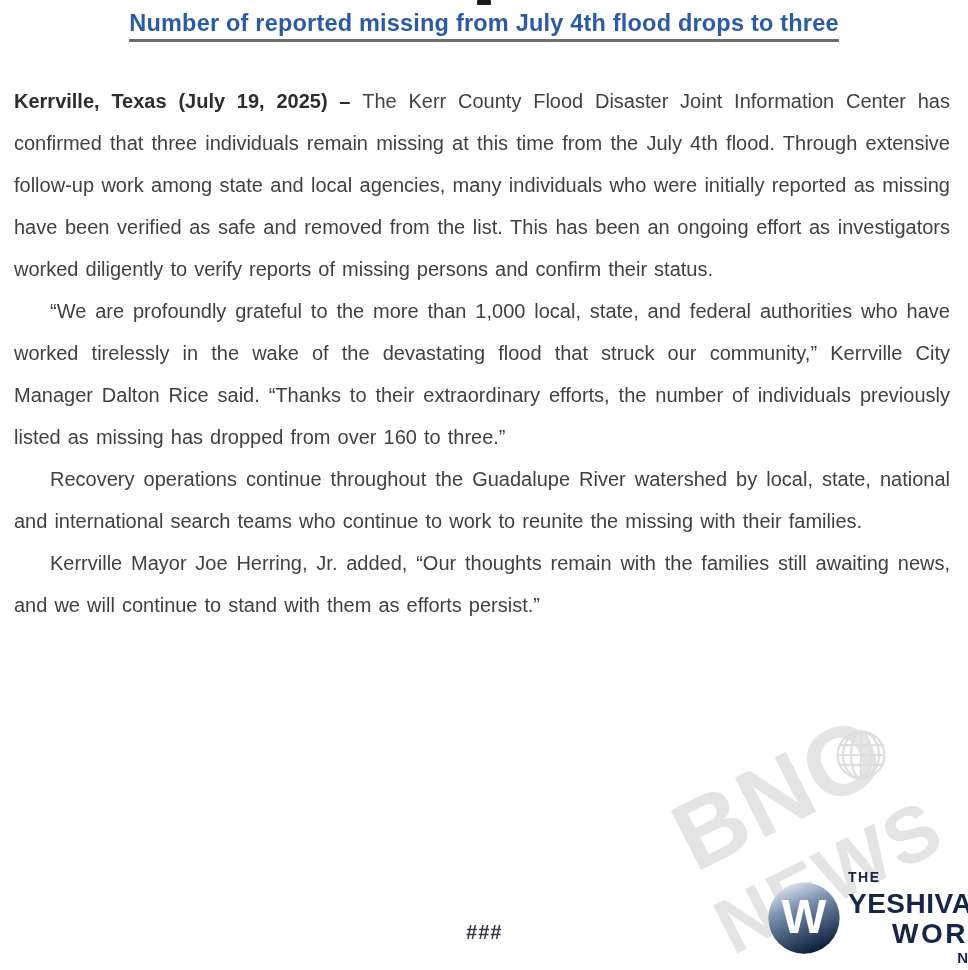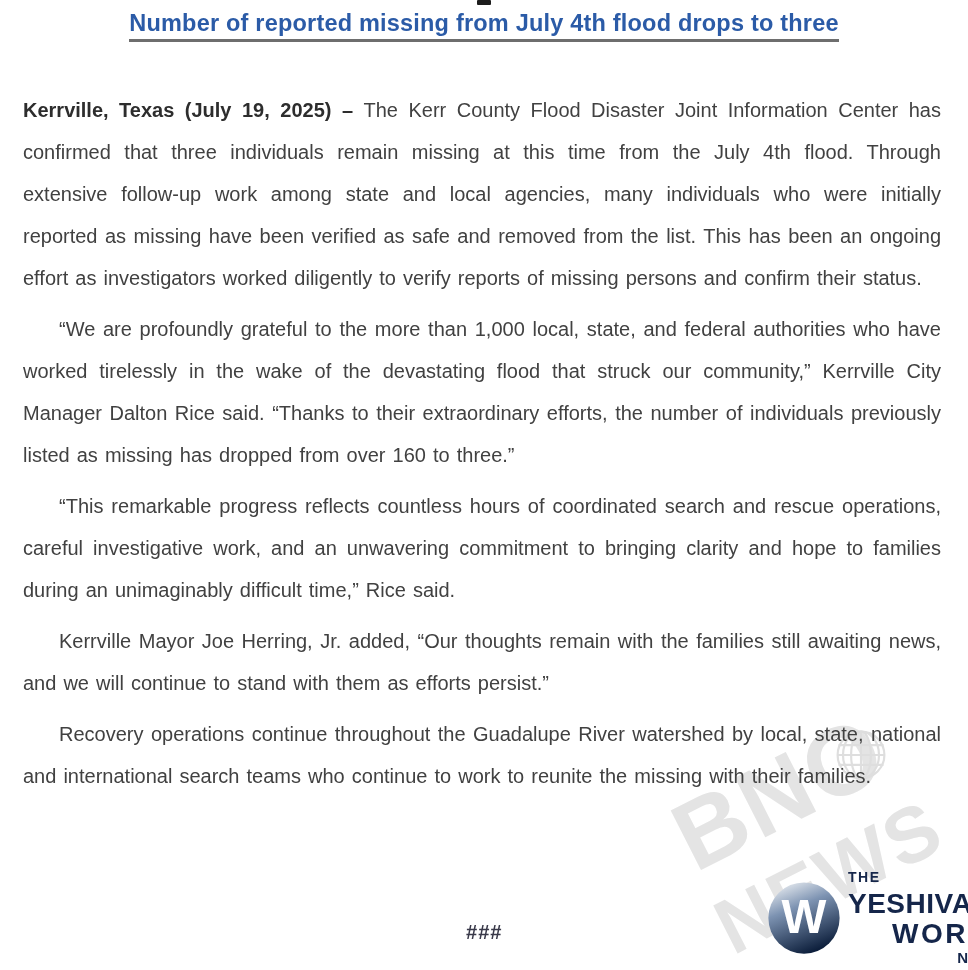--- a/index.html
+++ b/index.html
@@ -25,21 +25,21 @@
   .title-text {
     display: inline-block;
     font-size: 23.5px; font-weight: bold; color: #2b5ba7;
     border-bottom: 3px solid #6e6e6e; padding-bottom: 2px;
     letter-spacing: 0.2px;
   }
 
   
   .article { position: absolute; top: 80px; left: 14px; width: 936px; }
   .article p {
-    margin: 9px;
+    margin: 0;
     font-size: 20px; line-height: 42px;
     color: #414141;
     text-align: justify;
     word-spacing: 1.5px;
   }
   .article p.indented { text-indent: 36px; }
   .lead { font-weight: bold; color: #2d2d2d; }
 
   .end-mark {
     position: absolute; top: 921px; left: 0; width: 100%;
@@ -96,23 +96,22 @@
 <div class="layer-content">
   <div class="top-dash"></div>
 
   <div class="title-wrap">
     <span class="title-text">Number of reported missing from July 4th flood drops to three</span>
   </div>
 
   <div class="article">
     <p><span class="lead">Kerrville, Texas (July 19, 2025) – </span><span>The Kerr County Flood Disaster Joint Information Center has confirmed that three individuals remain missing at this time from the July 4th flood. Through extensive follow-up work among state and local agencies, many individuals who were initially reported as missing have been verified as safe and removed from the list. This has been an ongoing effort as investigators worked diligently to verify reports of missing persons and confirm their status.</span></p>
     <p class="indented">“We are profoundly grateful to the more than 1,000 local, state, and federal authorities who have worked tirelessly in the wake of the devastating flood that struck our community,” Kerrville City Manager Dalton Rice said. “Thanks to their extraordinary efforts, the number of individuals previously listed as missing has dropped from over 160 to three.”</p>
-    <p class="indented">“This remarkable progress reflects countless hours of coordinated search and rescue operations, careful investigative work, and an unwavering commitment to bringing clarity and hope to families during an unimaginably difficult time,” Rice said.</p>
+    <p class="indented">Recovery operations continue throughout the Guadalupe River watershed by local, state, national and international search teams who continue to work to reunite the missing with their families.</p>
     <p class="indented">Kerrville Mayor Joe Herring, Jr. added, “Our thoughts remain with the families still awaiting news, and we will continue to stand with them as efforts persist.”</p>
-    <p class="indented">Recovery operations continue throughout the Guadalupe River watershed by local, state, national and international search teams who continue to work to reunite the missing with their families.</p>
   </div>
 
   <div class="end-mark">###</div>
 </div>
 
 <div class="layer-logo">
   <div class="ywn-logo">
     <svg class="ywn-badge" viewBox="0 0 64 64">
       <defs>
         <linearGradient id="ywnGrad" x1="0.15" y1="0" x2="0.55" y2="1">

